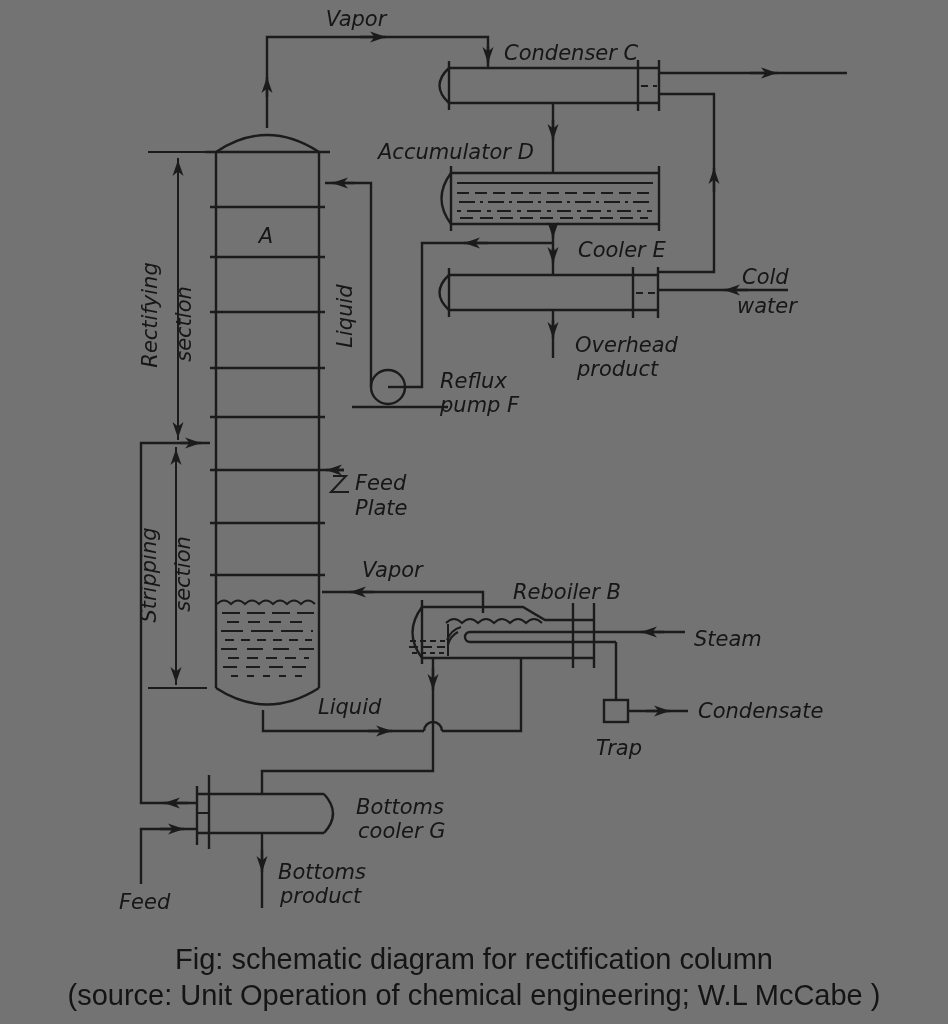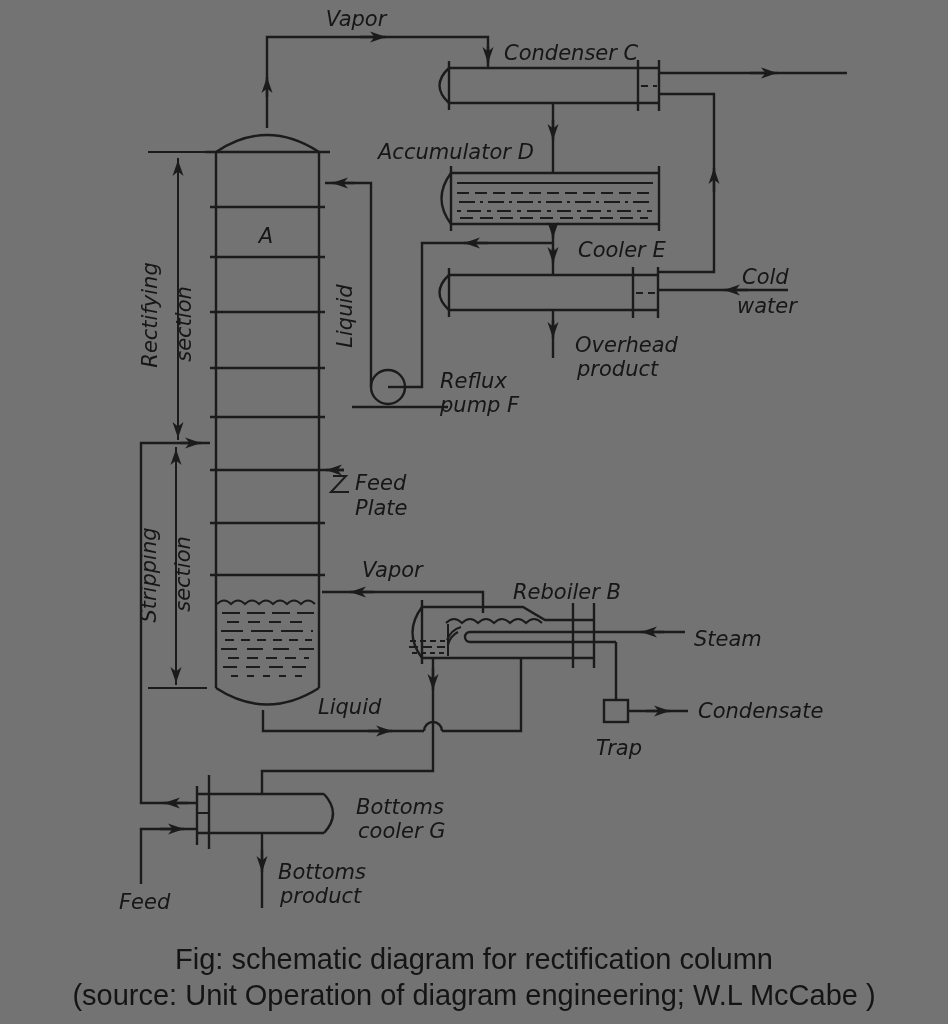--- a/index.html
+++ b/index.html
@@ -243,15 +243,15 @@
   <g>
     <line class="ink" x1="262" y1="833" x2="262" y2="908"></line>
     <line class="ink" x1="262" y1="850" x2="262" y2="872" marker-end="url(#ah)"></line>
     <text class="lbl" x="278" y="879">Bottoms</text>
     <text class="lbl" x="280" y="903">product</text>
   </g>
 </svg>
 
 <div class="caption">
   <div>Fig: schematic diagram for rectification column</div>
-  <div>(source: Unit Operation of diagram engineering; W.L McCabe )</div>
+  <div>(source: Unit Operation of chemical engineering; W.L McCabe )</div>
 </div>
 </div>
 
 </body></html>

